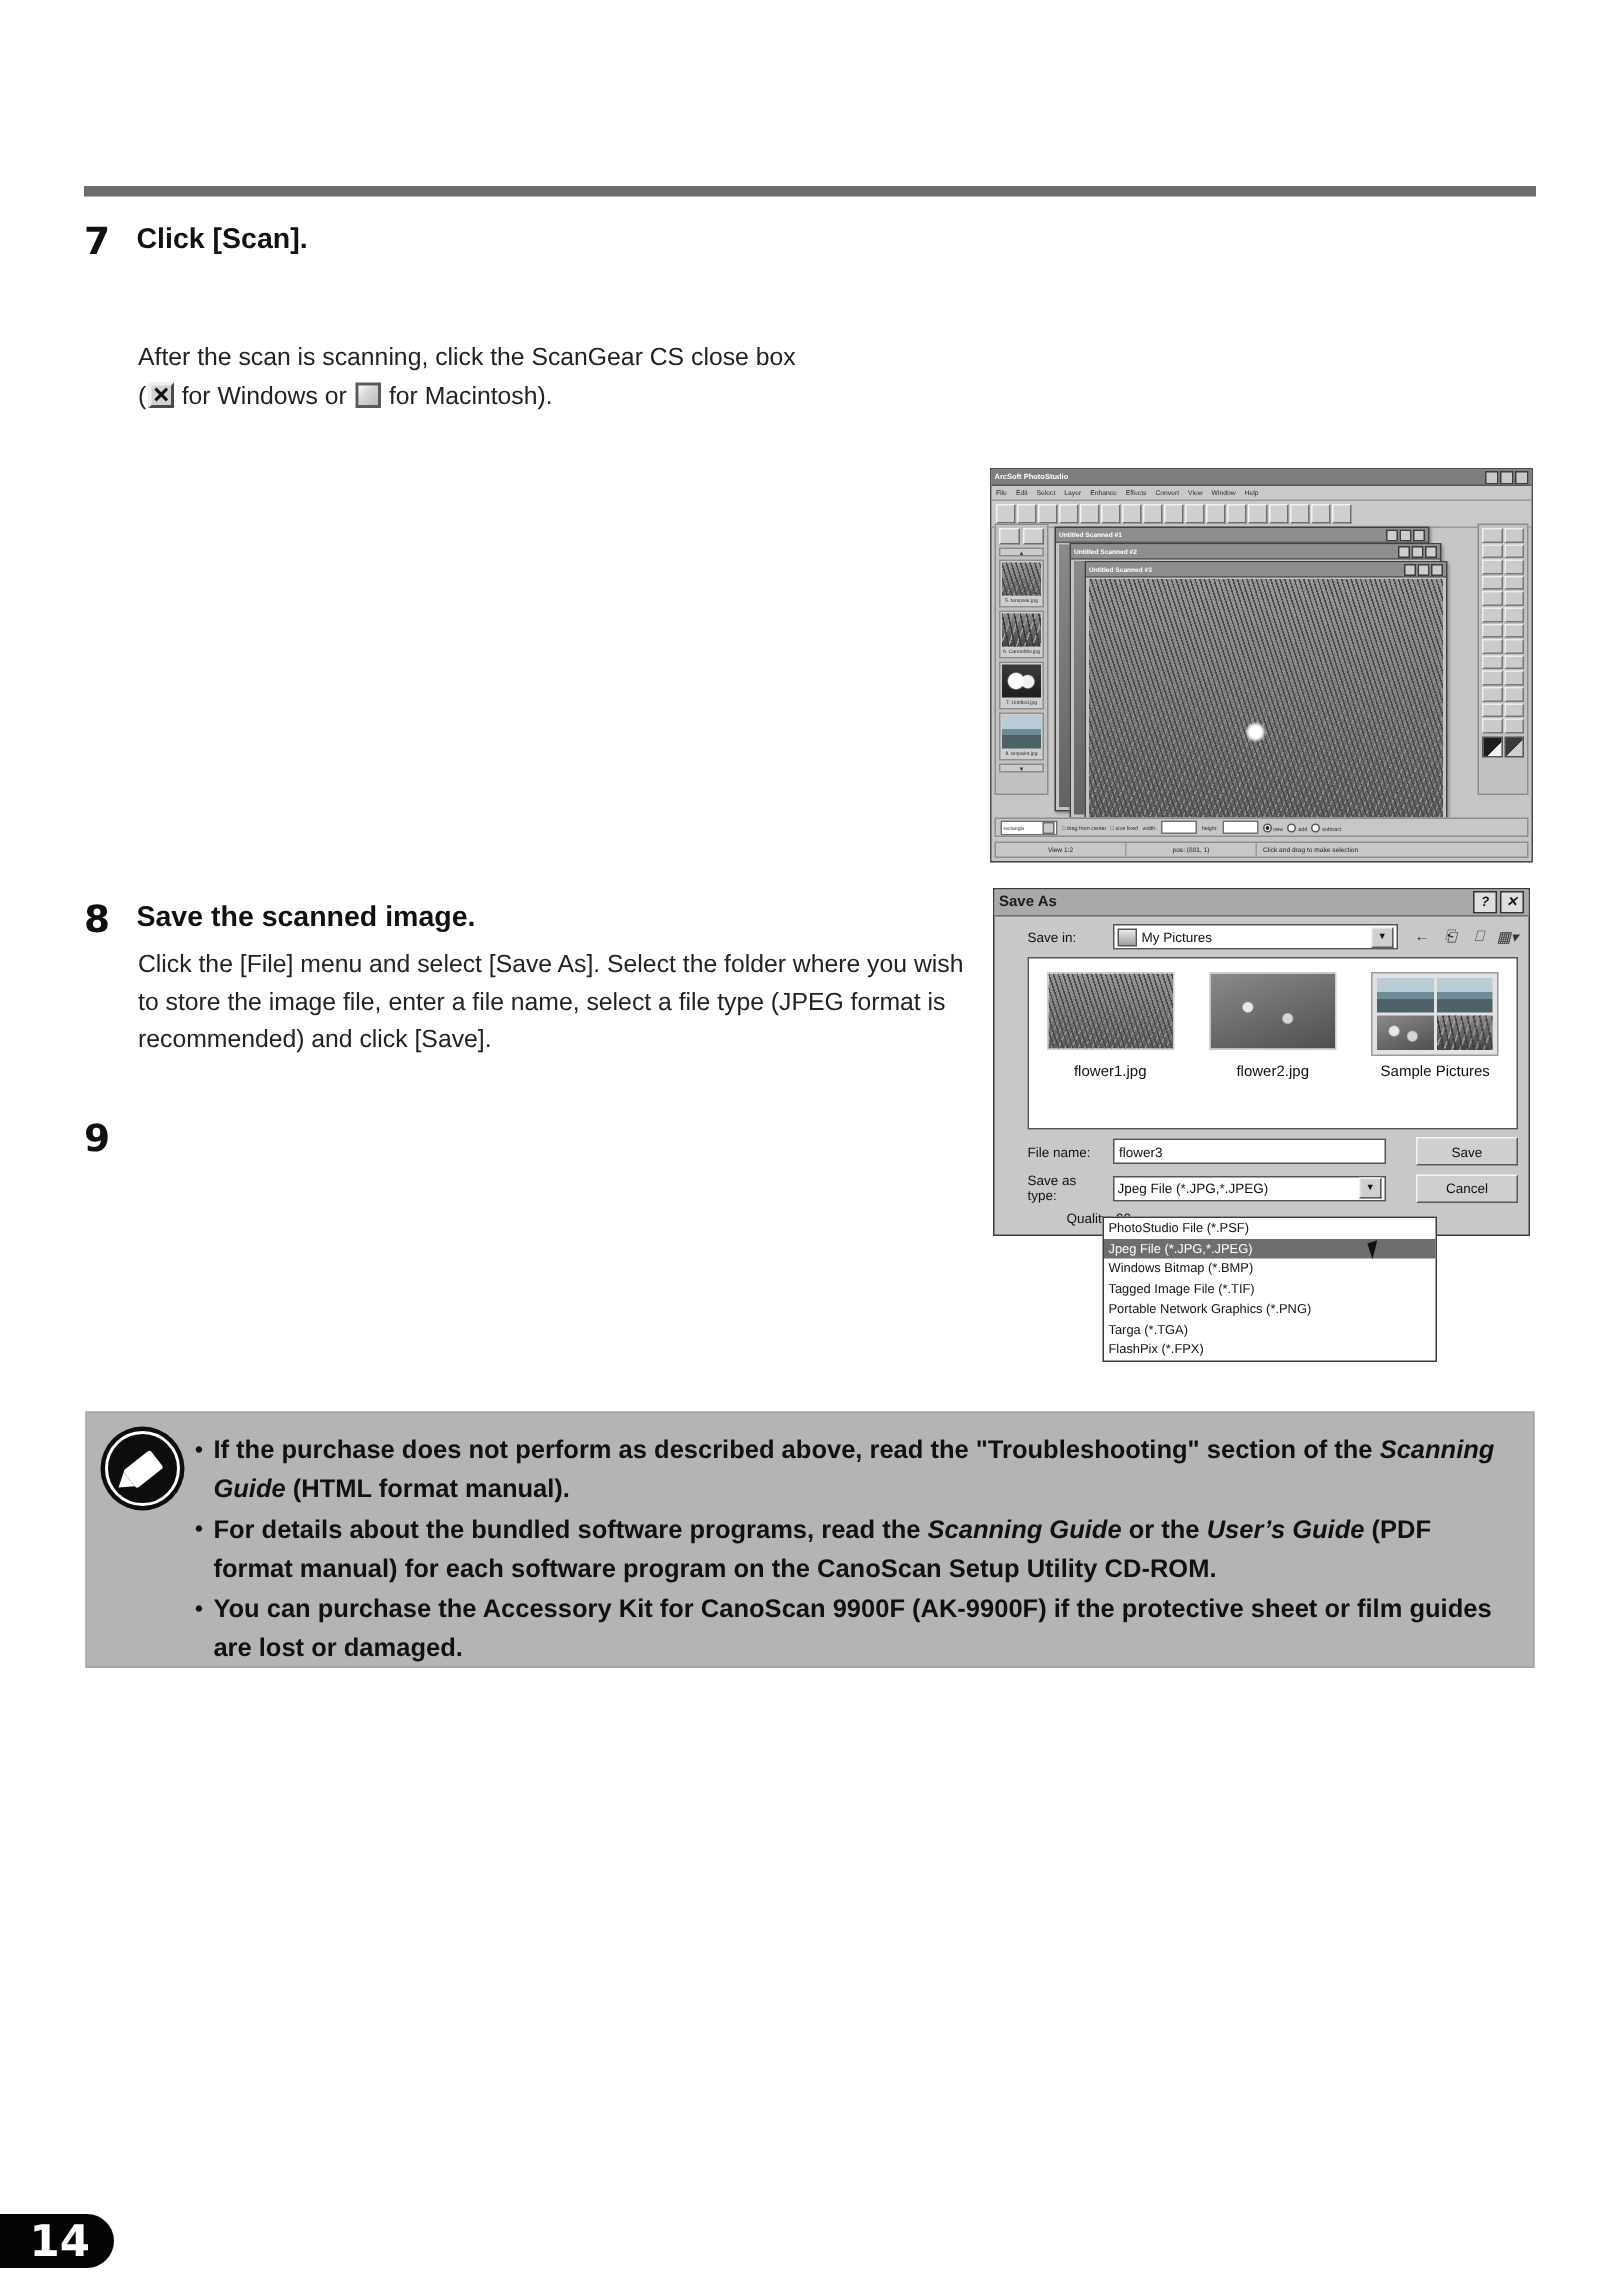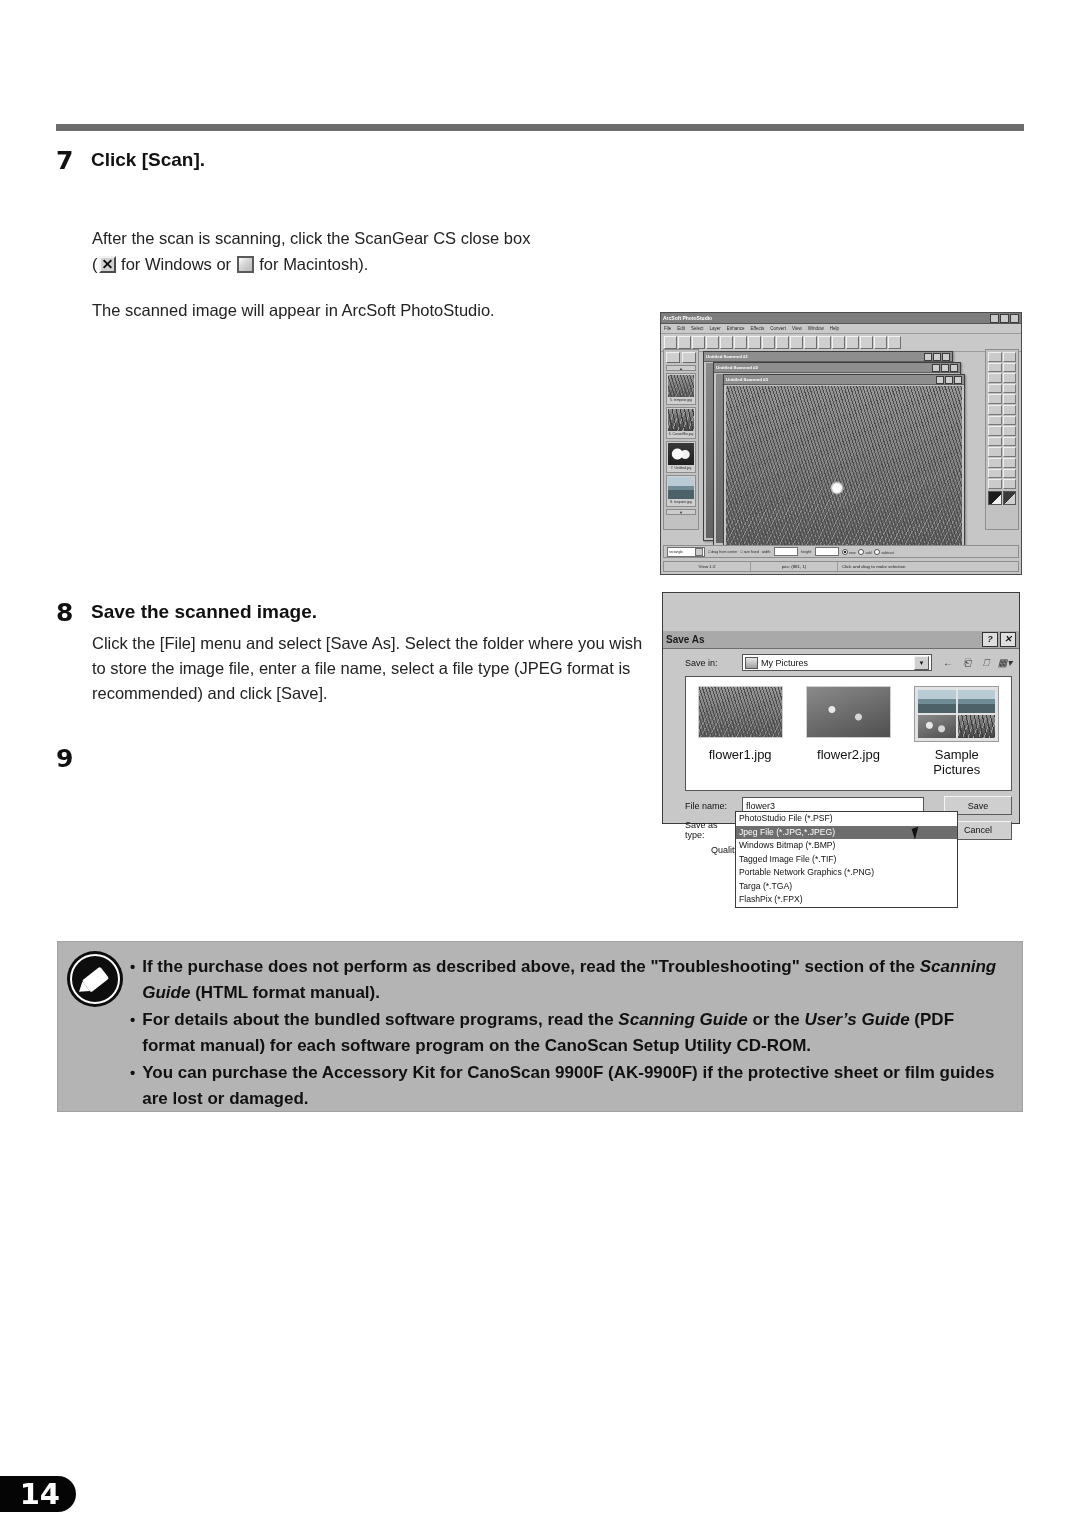--- a/index.html
+++ b/index.html
@@ -202,21 +202,20 @@
   
   .shot-save{
     position:absolute;left:662px;top:592px;width:358px;height:232px;
     background:#c8c8c8;border:1px solid #3c3c3c;box-sizing:border-box;
     font-size:9px;color:#111;
   }
   .sv-title{
     height:17px;background:#a9a9a9;
     display:flex;align-items:center;padding:0 3px;
     border-bottom:1px solid #6f6f6f;
-    margin-top:38px;
   }
   .sv-title .t{flex:1;font-weight:bold;font-size:10px;color:#1b1b1b;}
   .sv-title i{
     width:14px;height:13px;background:#dedede;border:1px solid #333;
     display:flex;align-items:center;justify-content:center;
     font-size:9px;font-weight:bold;color:#111;margin-left:2px;line-height:1;
   }
   .sv-body{padding:5px 7px 0 22px;}
   .sv-row{display:flex;align-items:center;gap:5px;margin-bottom:5px;}
   .sv-lab{width:52px;font-size:9px;color:#111;}
@@ -232,21 +231,21 @@
   }
   .sv-nav{display:flex;align-items:center;gap:5px;margin-left:4px;}
   .sv-nav i{width:14px;height:14px;display:flex;align-items:center;justify-content:center;font-size:10px;color:#333;}
   .sv-listbox{
     height:104px;background:#fff;border:1px solid #555;
     display:flex;align-items:flex-start;justify-content:space-around;
     padding-top:9px;margin-bottom:5px;
   }
   .sv-item{width:92px;text-align:center;}
   .sv-item .thumb{width:85px;height:52px;margin:0 auto;border:1px solid #cfcfcf;box-sizing:border-box;}
-  .sv-item .name{font-size:13px;margin-top:9px;color:#111;}
+  .sv-item .name{font-size:10px;margin-top:9px;color:#111;}
   .folder{
     width:85px;height:56px;margin:0 auto;position:relative;
     background:#e2e2e2;border:1px solid #9a9a9a;box-sizing:border-box;
     padding:3px;display:grid;grid-template-columns:1fr 1fr;gap:2px;
   }
   .folder i{display:block;width:100%;height:100%;}
   .sv-field{
     flex:1;height:15px;background:#fff;border:1px solid #555;
     display:flex;align-items:center;padding:0 3px;font-size:9px;
   }
@@ -320,21 +319,20 @@
 
 <div class="page">
 
   <div class="header-rule"></div>
 
   <div class="step" style="left:56px;top:146px;width:600px;height:170px;">
     <div class="step-num">7</div>
     <div class="step-head">Click [Scan].</div>
     <div class="step-body" style="top:80px;width:570px;">After the scan is scanning, click the ScanGear CS close box</div>
     <div class="step-body" style="top:106px;width:570px;"><span>(</span><span class="inline-box winbox"></span><span> for Windows or </span><span class="inline-box macbox"></span><span> for Macintosh).</span></div>
-    <div class="step-body" style="top:152px;width:570px;">The scanned image will appear in ArcSoft PhotoStudio.</div>
   </div>
 
   <div class="step" style="left:56px;top:598px;width:600px;height:130px;">
     <div class="step-num">8</div>
     <div class="step-head">Save the scanned image.</div>
     <div class="step-body" style="top:33px;width:562px;">Click the [File] menu and select [Save As]. Select the folder where you wish to store the image file, enter a file name, select a file type (JPEG format is recommended) and click [Save].</div>
   </div>
 
   <div class="step" style="left:56px;top:744px;width:600px;height:70px;">
     <div class="step-num">9</div>

